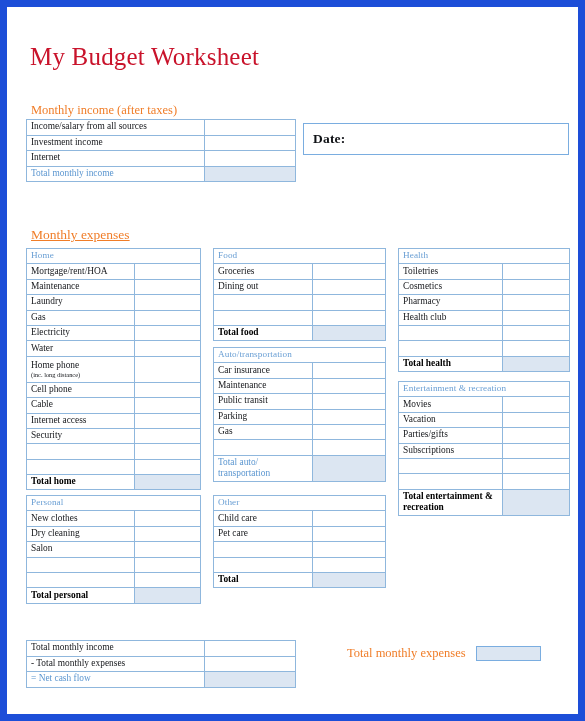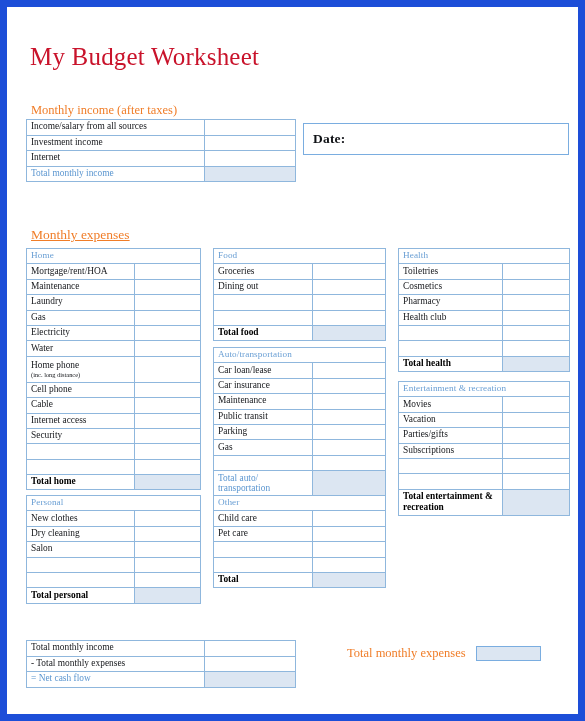--- a/index.html
+++ b/index.html
@@ -353,24 +353,20 @@
   <table class="tbl" id="tbl-auto">
     <colgroup>
         <col class="c1">
         <col class="c2">
       </colgroup>
     <tbody>
       <tr class="hdr">
         <td colspan="2">Auto/transportation</td>
       </tr>
       <tr>
-        <td class="lbl">Car loan/lease</td>
-        <td class="val"></td>
-      </tr>
-      <tr>
         <td class="lbl">Car insurance</td>
         <td class="val"></td>
       </tr>
       <tr>
         <td class="lbl">Maintenance</td>
         <td class="val"></td>
       </tr>
       <tr>
         <td class="lbl">Public transit</td>
         <td class="val"></td>

